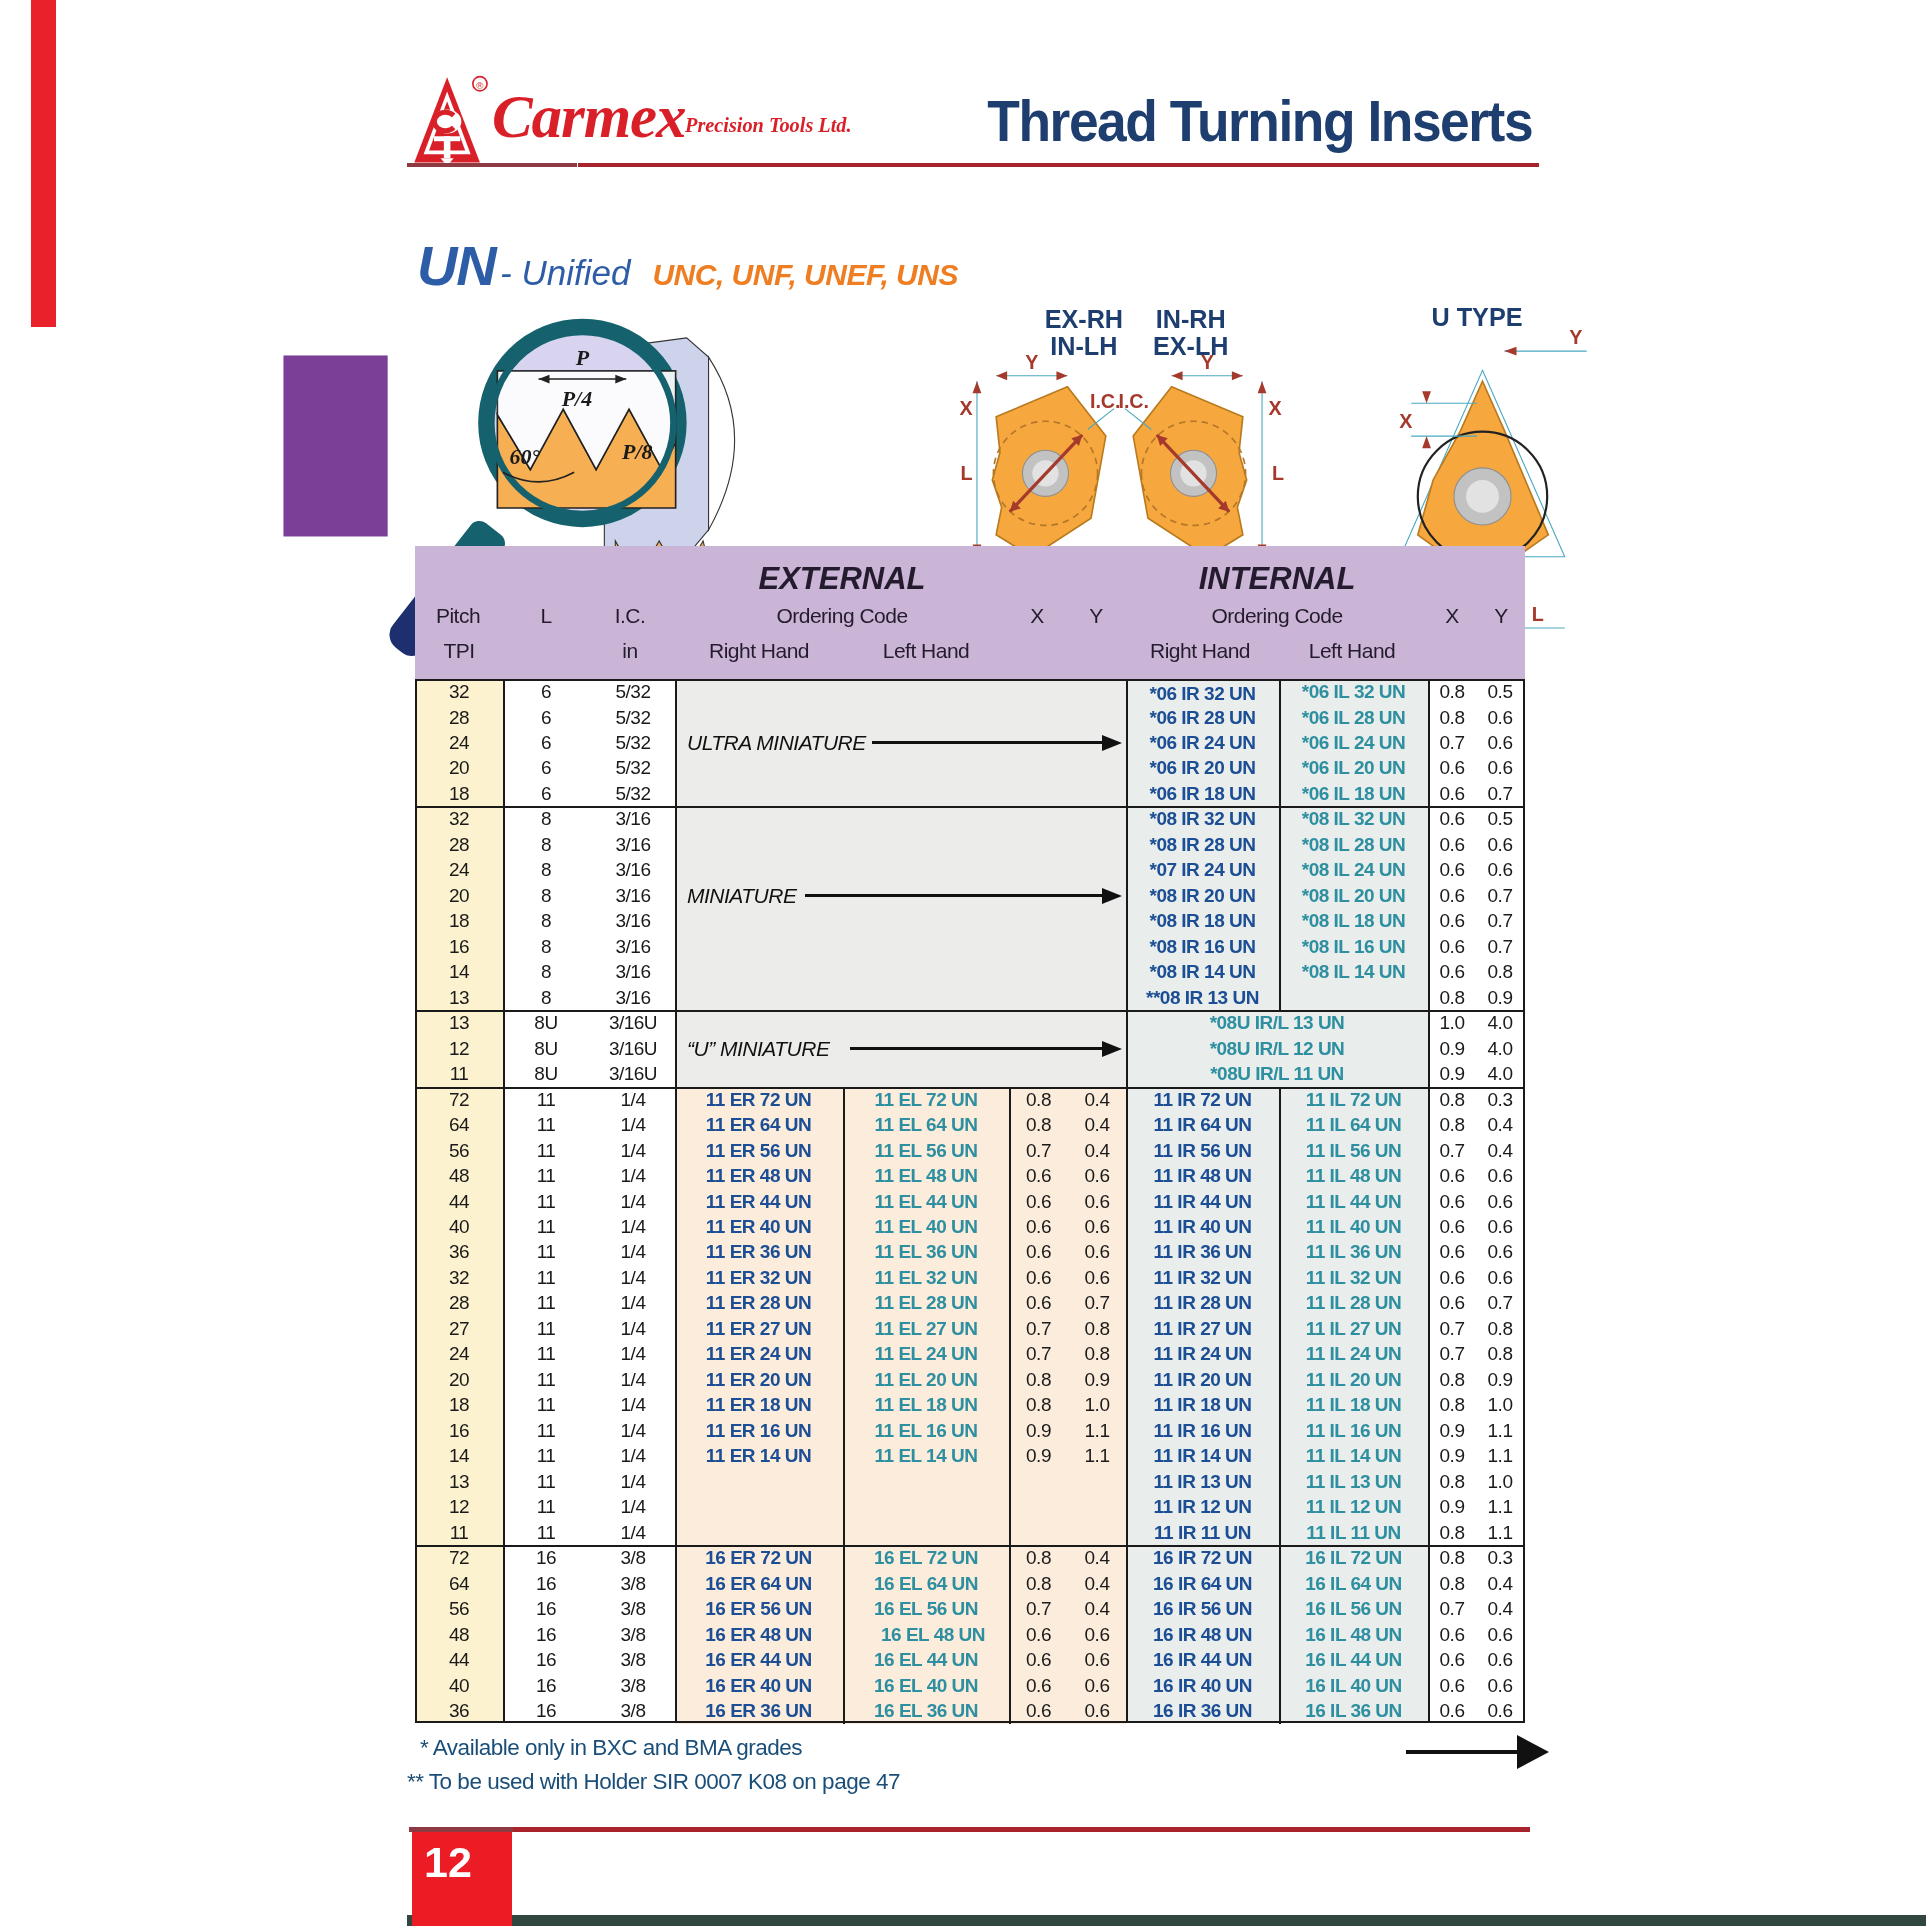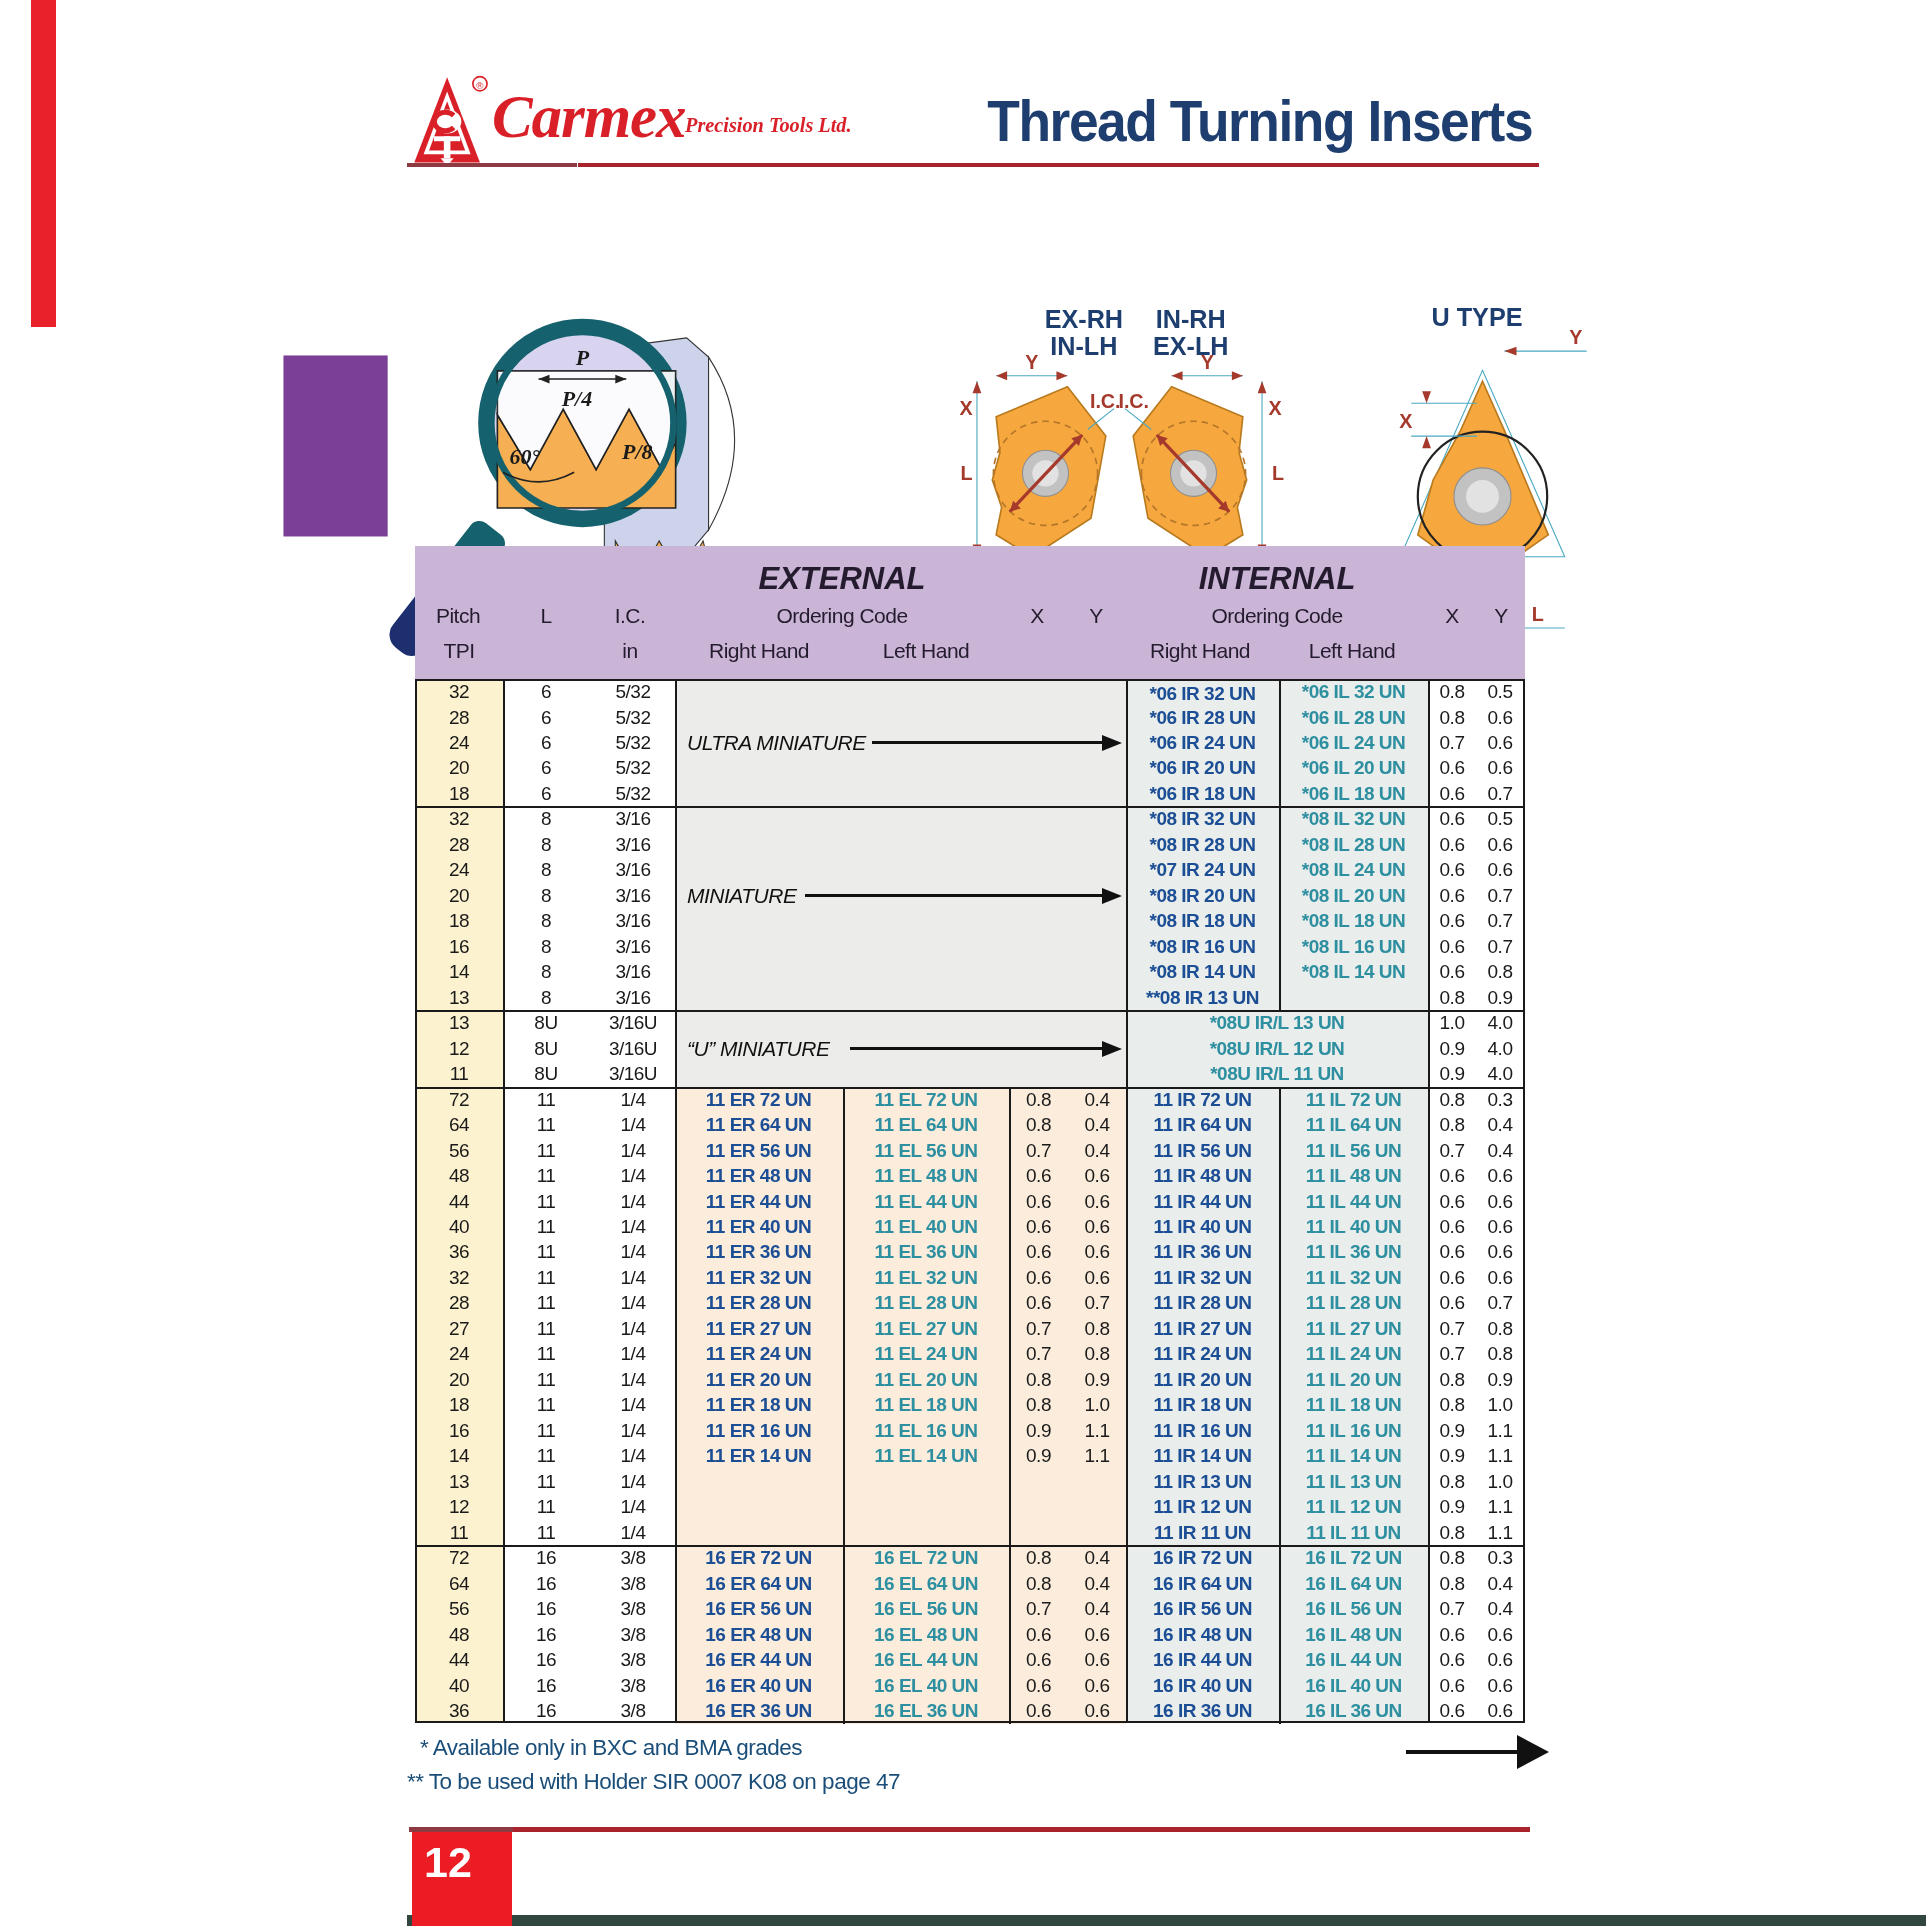--- a/index.html
+++ b/index.html
@@ -75,20 +75,23 @@
     <polygon points="50,152 74,152 62,166" fill="#ffffff"></polygon>
     <circle cx="122" cy="16" r="13" fill="none" stroke="#d91f27" stroke-width="3"></circle>
     <text x="122" y="25" text-anchor="middle" font-size="18" fill="#d91f27" font-family="Liberation Sans,sans-serif">®</text>
   </svg>
   <div class="brand-word">Carmex</div>
   <div class="brand-tag">Precision Tools Ltd.</div>
   <div class="page-title">Thread Turning Inserts</div>
   <div class="header-rule seg1"></div>
   <div class="header-rule seg2"></div>
 
+  <div class="un-title">
+    <span class="un-big">UN</span><span class="un-desc">- Unified</span><span class="un-sub">UNC, UNF, UNEF, UNS</span>
+  </div>
 
   <svg style="left:253px;top:305px" width="582" height="373" viewBox="0 0 1060 680">
     <rect x="55" y="92" width="190" height="330" fill="#7b3f98"></rect>
 
     <polygon points="640,80 790,60 830,95 830,410 700,565 640,520" fill="#ccd3ea" stroke="#333" stroke-width="2"></polygon>
     <path d="M830,95 Q925,240 830,410 Z" fill="#ffffff" stroke="#333" stroke-width="2"></path>
     <polygon points="660,430 700,500 740,430 780,500 820,430 830,470 830,540 660,540" fill="#f6b053" stroke="#333" stroke-width="2"></polygon>
 
     <circle cx="600" cy="215" r="178" fill="#d8d4ef" stroke="#15616d" stroke-width="24"></circle>
     <polygon points="445,200 505,300 565,190 625,300 685,190 745,300 770,250 770,370 445,370" fill="#f6b053" stroke="#222" stroke-width="3"></polygon>
@@ -559,21 +562,21 @@
       <div class="cell " style="left: 594px; top: 917px; width: 59px;">0.7</div>
       <div class="cell " style="left: 653px; top: 917px; width: 58px;">0.4</div>
       <div class="cell navy" style="left: 711px; top: 917px; width: 153px;">16 IR 56 UN</div>
       <div class="cell teal" style="left: 864px; top: 917px; width: 149px;">16 IL 56 UN</div>
       <div class="cell " style="left: 1013px; top: 917px; width: 48px;">0.7</div>
       <div class="cell " style="left: 1061px; top: 917px; width: 48px;">0.4</div>
       <div class="cell " style="left: 0px; top: 943px; width: 88px;">48</div>
       <div class="cell " style="left: 88px; top: 943px; width: 86px;">16</div>
       <div class="cell " style="left: 175px; top: 943px; width: 86px;">3/8</div>
       <div class="cell navy" style="left: 260px; top: 943px; width: 167px;">16 ER 48 UN</div>
-      <div class="cell teal" style="left: 428px; top: 943px; width: 166px;">16 EL 48 UN</div>
+      <div class="cell teal" style="left: 428px; top: 943px; width: 166px; padding-left: 7px;">16 EL 48 UN</div>
       <div class="cell " style="left: 594px; top: 943px; width: 59px;">0.6</div>
       <div class="cell " style="left: 653px; top: 943px; width: 58px;">0.6</div>
       <div class="cell navy" style="left: 711px; top: 943px; width: 153px;">16 IR 48 UN</div>
       <div class="cell teal" style="left: 864px; top: 943px; width: 149px;">16 IL 48 UN</div>
       <div class="cell " style="left: 1013px; top: 943px; width: 48px;">0.6</div>
       <div class="cell " style="left: 1061px; top: 943px; width: 48px;">0.6</div>
       <div class="cell " style="left: 0px; top: 968px; width: 88px;">44</div>
       <div class="cell " style="left: 88px; top: 968px; width: 86px;">16</div>
       <div class="cell " style="left: 175px; top: 968px; width: 86px;">3/8</div>
       <div class="cell navy" style="left: 260px; top: 968px; width: 167px;">16 ER 44 UN</div>

